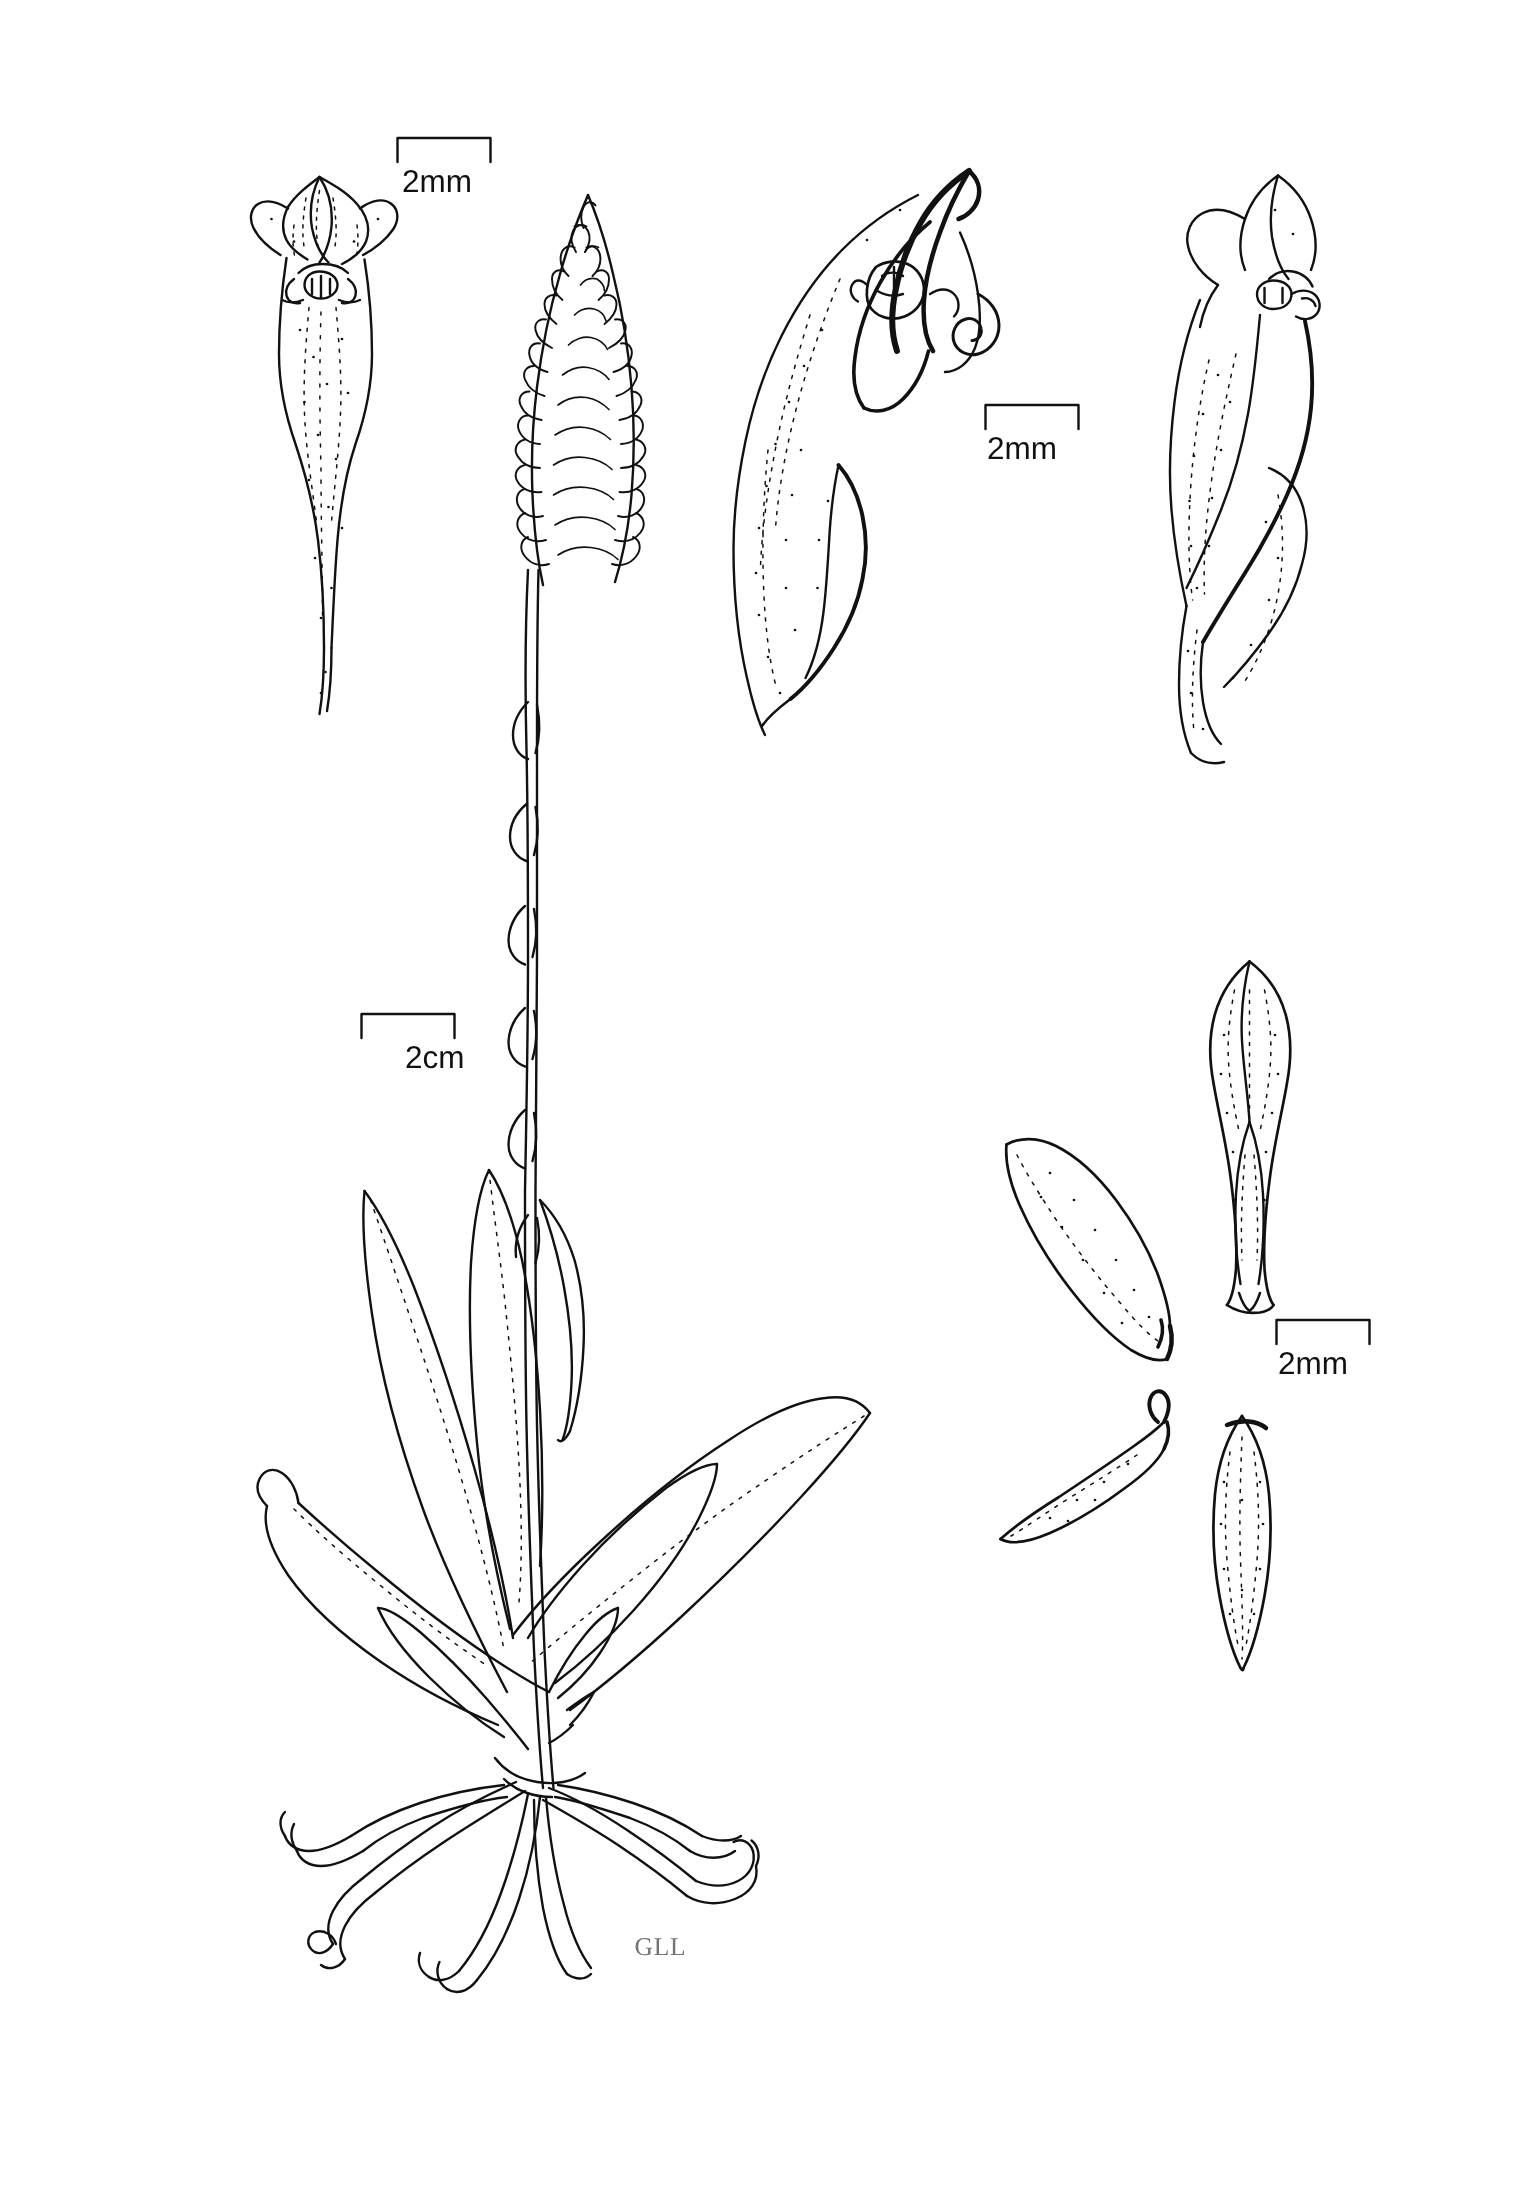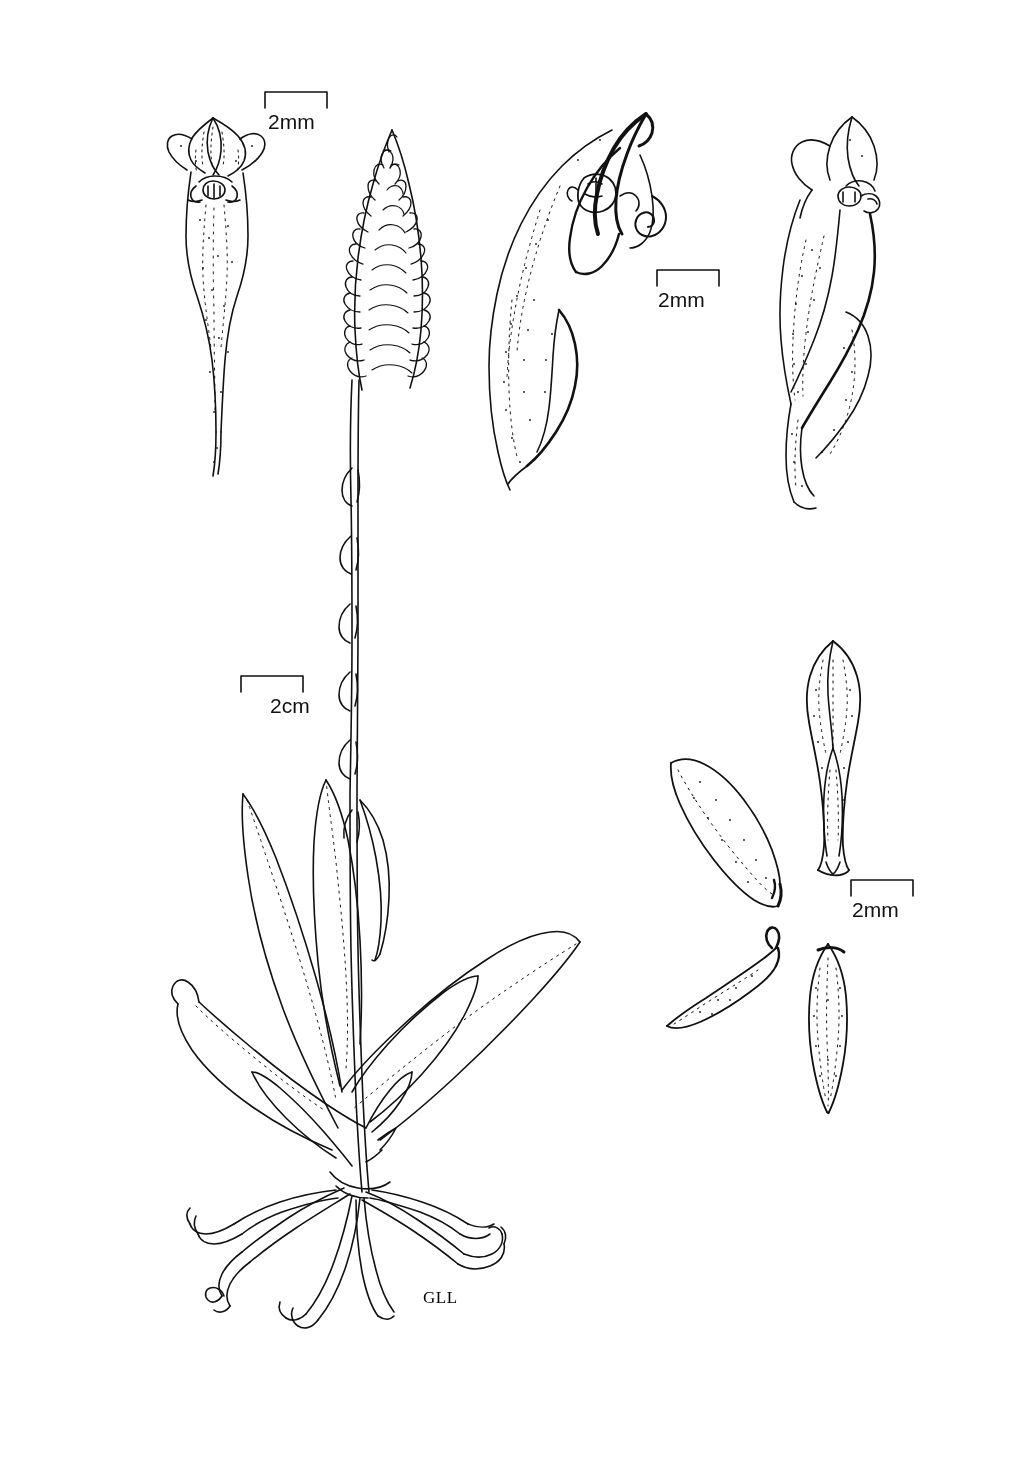--- a/index.html
+++ b/index.html
@@ -26,21 +26,21 @@
   .scale-label {
     position: absolute;
     font-family: "Liberation Sans", sans-serif;
     color: #111111;
     white-space: nowrap;
     user-select: none;
   }
   .sig {
     position: absolute;
     font-family: "Liberation Serif", serif;
-    color: #000000;
+    color: #737373;
     letter-spacing: 0.5px;
   }
 </style>
 </head>
 <body>
 
 <div id="plate">
 
   <svg width="1024" height="1462" viewBox="0 0 1024 1462">
     <g fill="none" stroke="#111111" stroke-width="1.6" stroke-linecap="round" stroke-linejoin="round">

